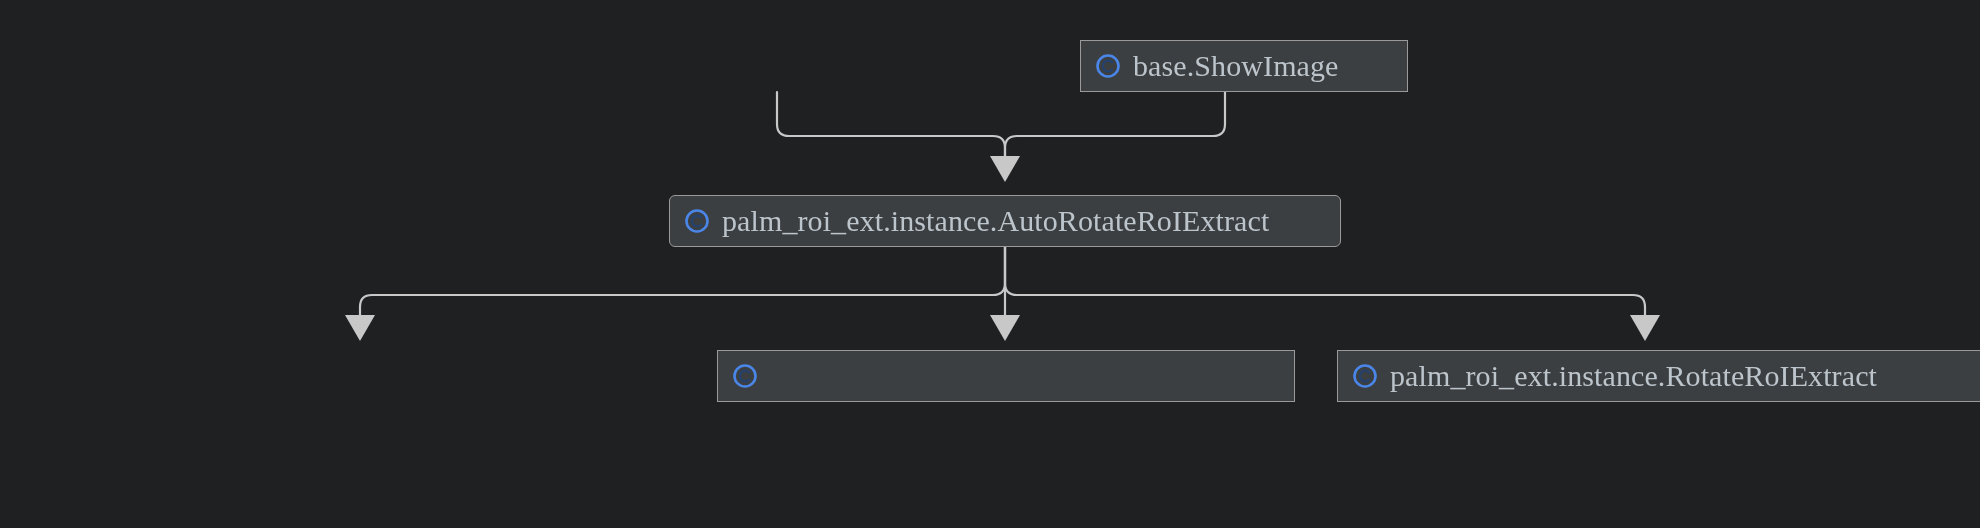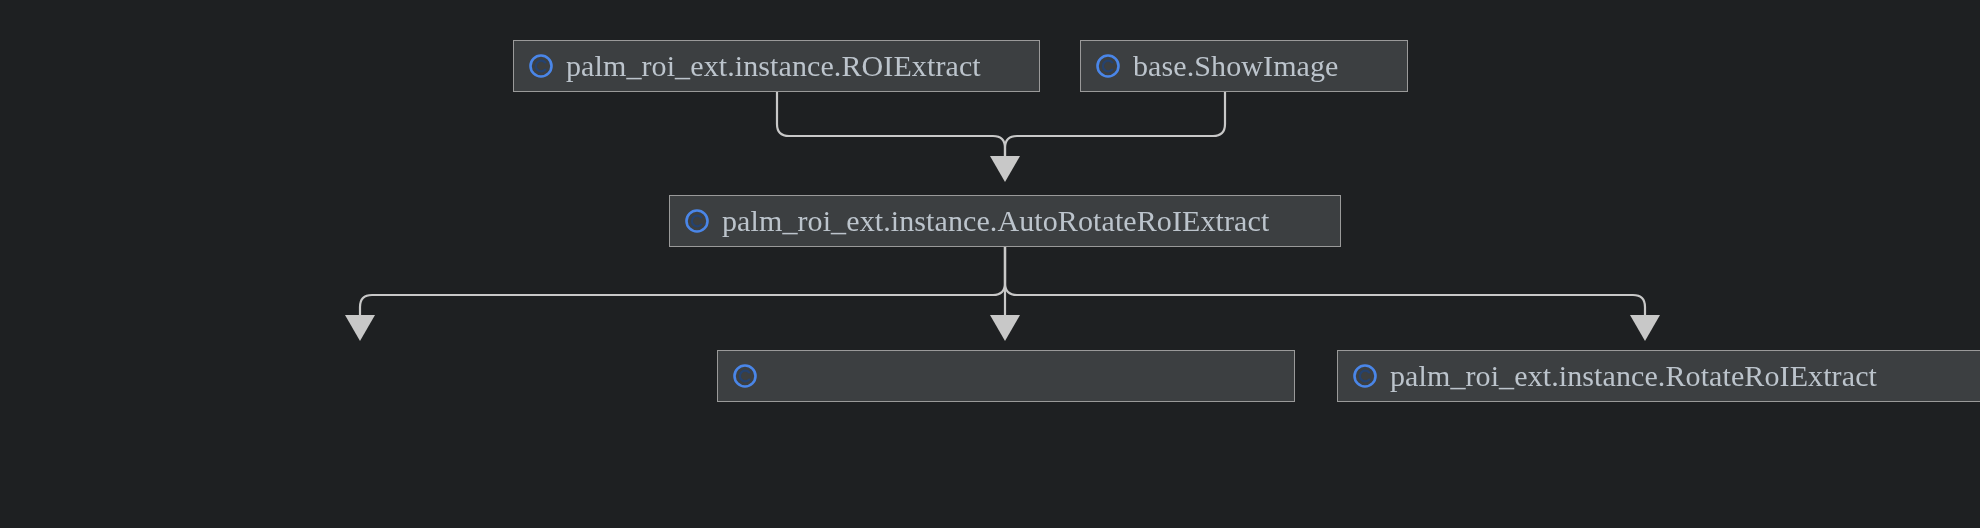--- a/index.html
+++ b/index.html
@@ -78,37 +78,30 @@
     </g>
 
     <g fill="#c8c8c8">
       <path d="M 990 156 L 1020 156 L 1005 182 Z"></path>
       <path d="M 345 315 L 375 315 L 360 341 Z"></path>
       <path d="M 990 315 L 1020 315 L 1005 341 Z"></path>
       <path d="M 1630 315 L 1660 315 L 1645 341 Z"></path>
     </g>
   </svg>
 
-  <div class="node" style="left:513px; top:40px; width:527px;">
-    <svg class="node-icon" viewBox="0 0 26 26">
-      <circle cx="13" cy="13" r="10.5" fill="none" stroke="#4a86e8" stroke-width="2.6"></circle>
-      <path d="M 17.3 9.4 A 5.4 5.4 0 1 0 17.3 16.6" fill="none" stroke="#25426e" stroke-width="2.2" stroke-linecap="round"></path>
-    </svg>
-    <span class="node-label">palm_roi_ext.instance.ROIExtract</span>
-  </div>
 
   <div class="node" style="left:1080px; top:40px; width:328px;text-align:right;">
     <svg class="node-icon" viewBox="0 0 26 26">
       <circle cx="13" cy="13" r="10.5" fill="none" stroke="#4a86e8" stroke-width="2.6"></circle>
       <path d="M 17.3 9.4 A 5.4 5.4 0 1 0 17.3 16.6" fill="none" stroke="#25426e" stroke-width="2.2" stroke-linecap="round"></path>
     </svg>
     <span class="node-label">base.ShowImage</span>
   </div>
 
-  <div class="node" style="left:669px; top:195px; width:672px;">
+  <div class="node" style="left:669px; top:195px; width:672px;border-radius:6px;">
     <svg class="node-icon" viewBox="0 0 26 26">
       <circle cx="13" cy="13" r="10.5" fill="none" stroke="#4a86e8" stroke-width="2.6"></circle>
       <path d="M 17.3 9.4 A 5.4 5.4 0 1 0 17.3 16.6" fill="none" stroke="#25426e" stroke-width="2.2" stroke-linecap="round"></path>
     </svg>
     <span class="node-label">palm_roi_ext.instance.AutoRotateRoIExtract</span>
   </div>
 
 
   <div class="node" style="left:717px; top:350px; width:578px;">
     <svg class="node-icon" viewBox="0 0 26 26">

